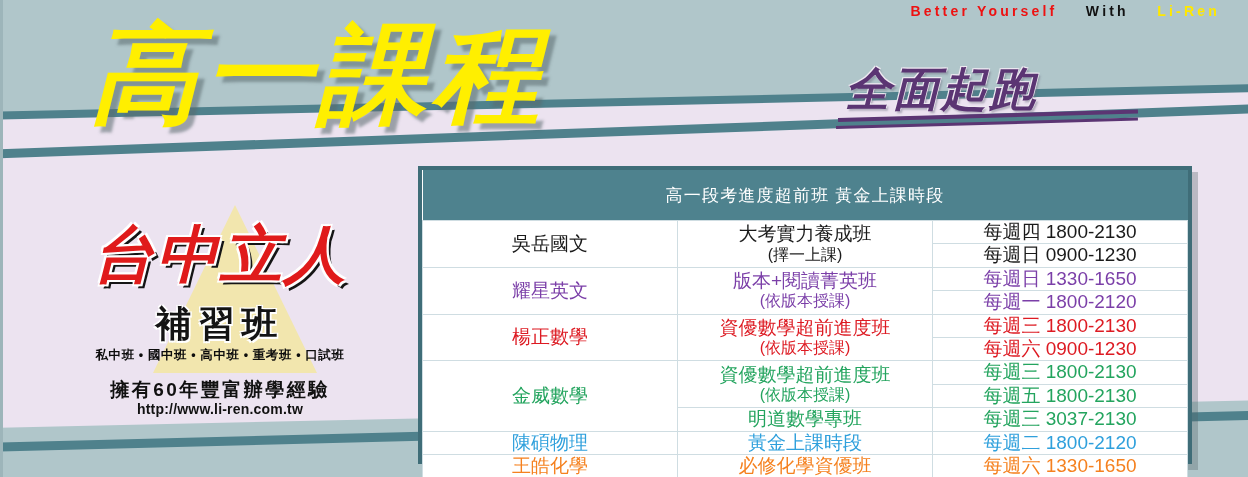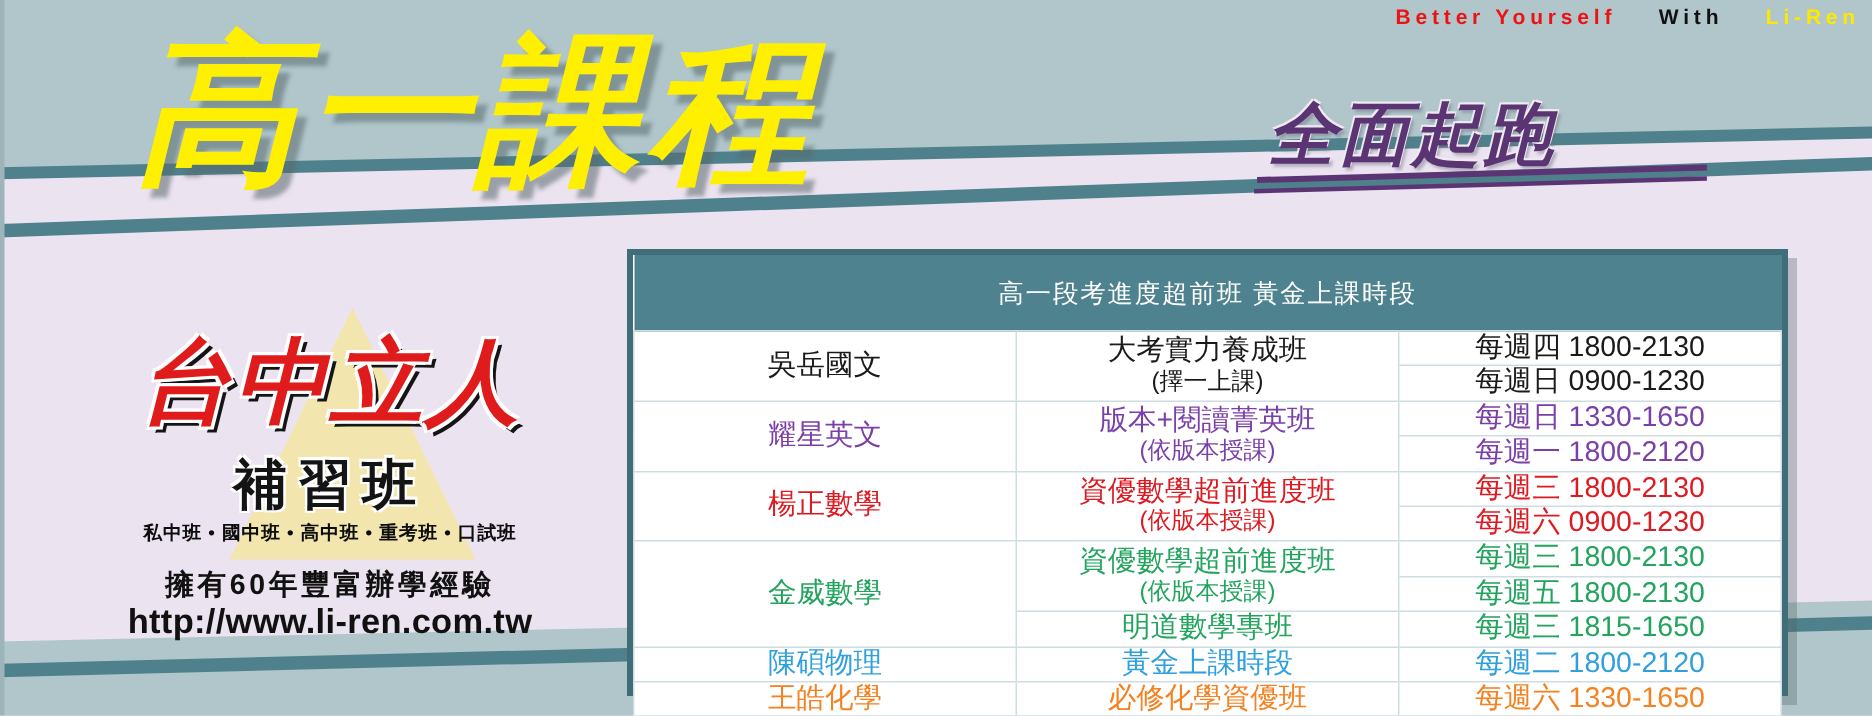--- a/index.html
+++ b/index.html
@@ -31,21 +31,21 @@
   .teal-line-bottom{
     position:absolute;left:-20px;top:443px;width:1300px;height:9px;
     background:#4f818c;
     transform:rotate(-1.45deg);transform-origin:left top;
   }
   .top-strip{position:absolute;left:0;top:0;width:1248px;height:22px;background:#b0c6ca;}
   .edge-left{position:absolute;left:0;top:0;width:3px;height:477px;background:#9db5ba;}
 
   
   .tagline{
-    position:absolute;left:640px;top:1px;width:600px;height:20px;
+    position:absolute;left:620px;top:1px;width:600px;height:20px;
     font-size:14px;font-weight:bold;letter-spacing:3.2px;
     white-space:nowrap;text-align:right;line-height:20px;
   }
   .tagline .t-red{color:#ee1111;}
   .tagline .t-black{color:#111111;}
   .tagline .t-yellow{color:#ffe800;}
 
   
   .main-title{
     position:absolute;left:90px;top:18px;
@@ -100,21 +100,21 @@
     font-size:12.5px;font-weight:bold;color:#0d0d0d;letter-spacing:.6px;
     white-space:nowrap;
   }
   .logo-exp{
     position:absolute;left:0px;top:172px;width:330px;text-align:center;
     font-size:19px;font-weight:bold;color:#111111;letter-spacing:2.5px;
     white-space:nowrap;
   }
   .logo-url{
     position:absolute;left:0px;top:196px;width:330px;text-align:center;
-    font-size:23px;font-weight:bold;color:#111111;letter-spacing:.2px;
+    font-size:14px;font-weight:bold;color:#111111;letter-spacing:.2px;
     white-space:nowrap;
   }
 
   
   .table-shadow{
     position:absolute;left:424px;top:172px;width:774px;height:298px;
     background:rgba(80,95,100,.32);
   }
   .table-box{
     position:absolute;left:418px;top:166px;width:774px;height:298px;
@@ -215,21 +215,21 @@
           <tr>
             <td class="teacher c-green" rowspan="3">金威數學</td>
             <td class="course c-green" rowspan="2"><span>資優數學超前進度班</span><span class="course-sub">(依版本授課)</span></td>
             <td class="slot c-green">每週三 1800-2130</td>
           </tr>
           <tr>
             <td class="slot c-green">每週五 1800-2130</td>
           </tr>
           <tr>
             <td class="course c-green" rowspan="1"><span>明道數學專班</span></td>
-            <td class="slot c-green">每週三 1815-1650</td>
+            <td class="slot c-green">每週三 3037-2130</td>
           </tr>
           <tr>
             <td class="teacher c-blue" rowspan="1">陳碩物理</td>
             <td class="course c-blue" rowspan="1"><span>黃金上課時段</span></td>
             <td class="slot c-blue">每週二 1800-2120</td>
           </tr>
           <tr>
             <td class="teacher c-orange" rowspan="1">王皓化學</td>
             <td class="course c-orange" rowspan="1"><span>必修化學資優班</span></td>
             <td class="slot c-orange">每週六 1330-1650</td>

